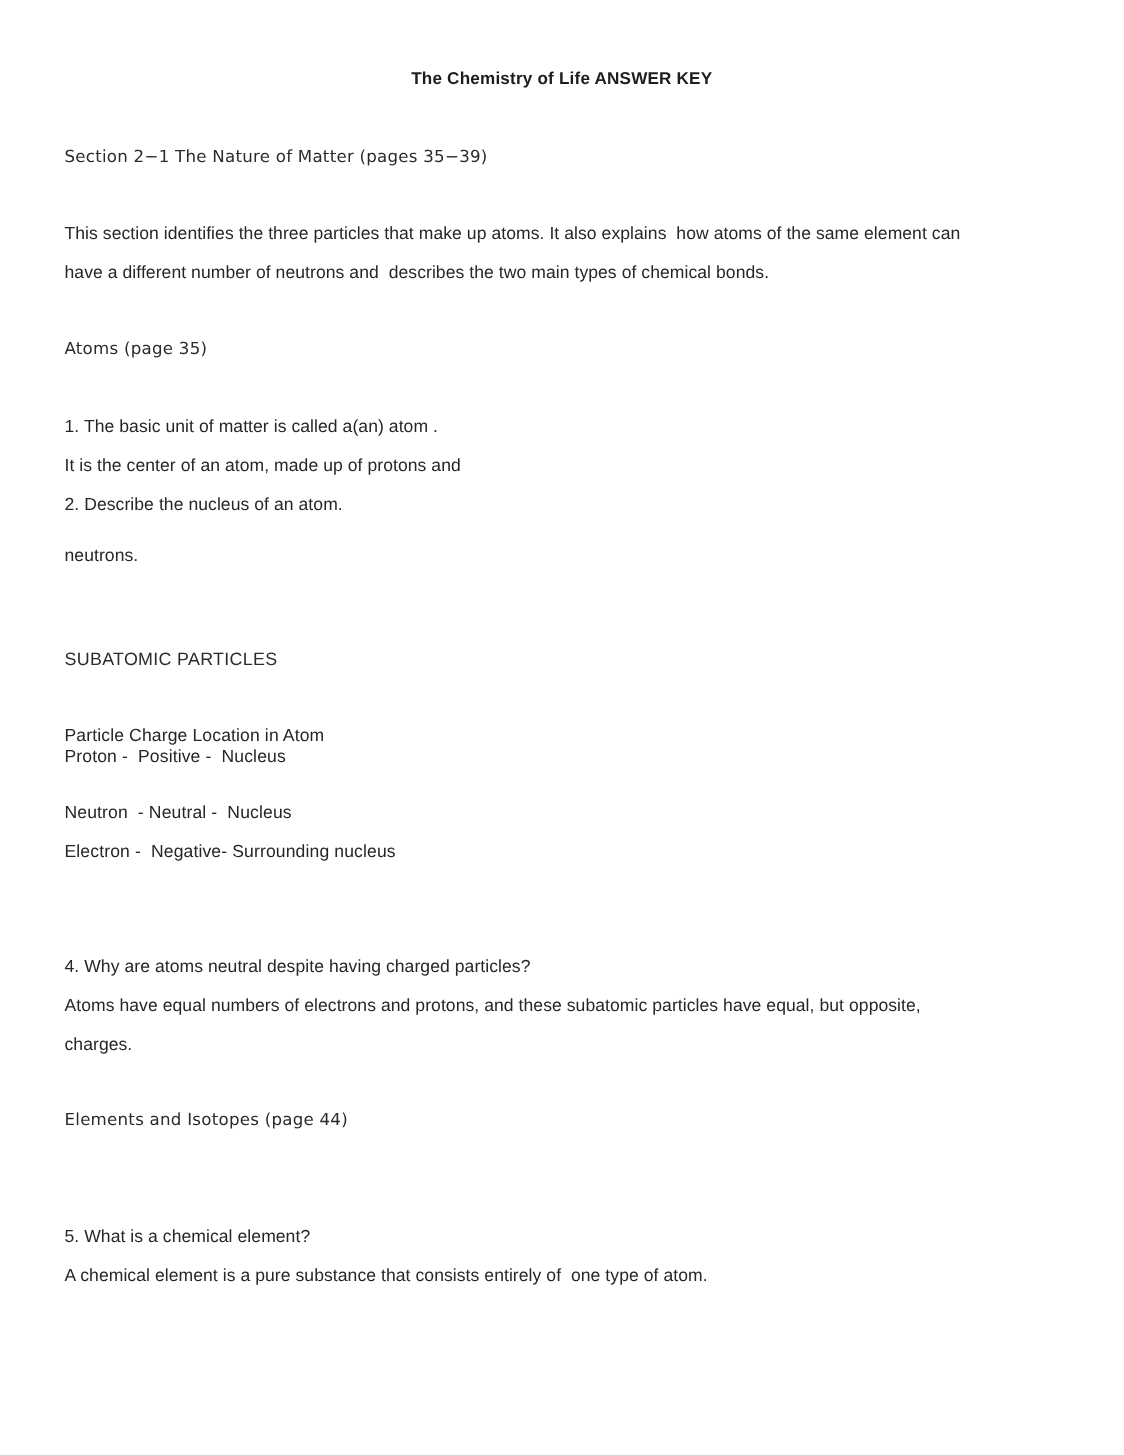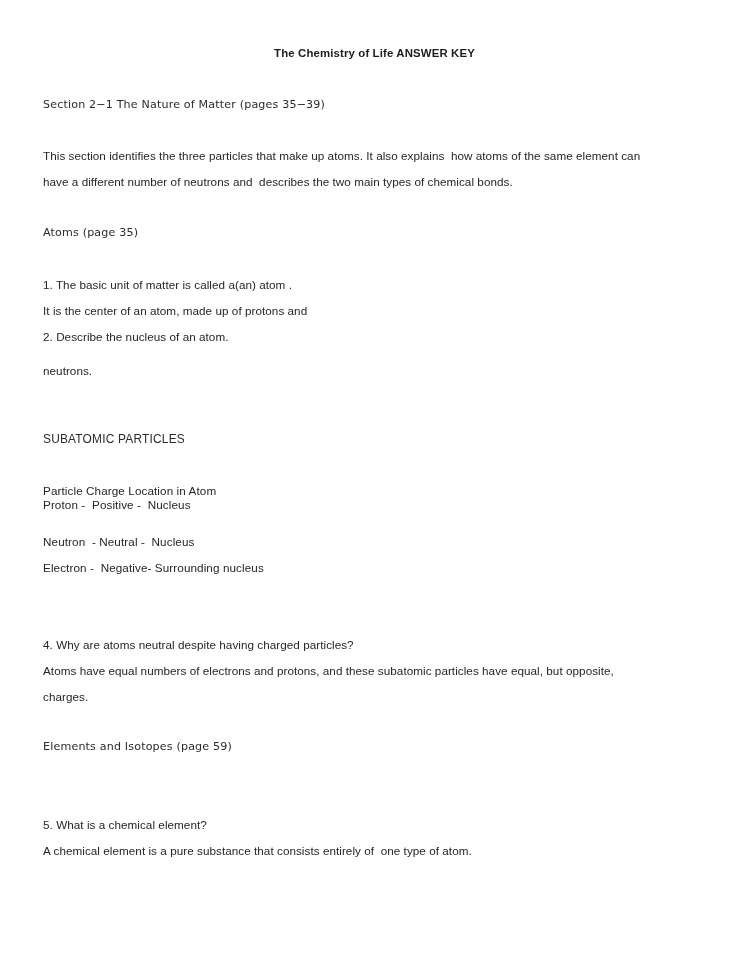--- a/index.html
+++ b/index.html
@@ -112,19 +112,19 @@
   <div class="table-line" style="top:535px;">Neutron  - Neutral -  Nucleus</div>
 
   <div class="table-line" style="top:561px;">Electron -  Negative- Surrounding nucleus</div>
 
   <div class="body-line" style="top:638px;">4. Why are atoms neutral despite having charged particles?</div>
 
   <div class="body-line" style="top:664px;">Atoms have equal numbers of electrons and protons, and these subatomic particles have equal, but opposite,</div>
 
   <div class="body-line" style="top:690px;">charges.</div>
 
-  <div class="heading" style="top:740px;">Elements and Isotopes (page 59)</div>
+  <div class="heading" style="top:740px;">Elements and Isotopes (page 44)</div>
 
   <div class="body-line" style="top:818px;">5. What is a chemical element?</div>
 
   <div class="body-line" style="top:844px;">A chemical element is a pure substance that consists entirely of  one type of atom.</div>
 
 </div>
 
 </body></html>

